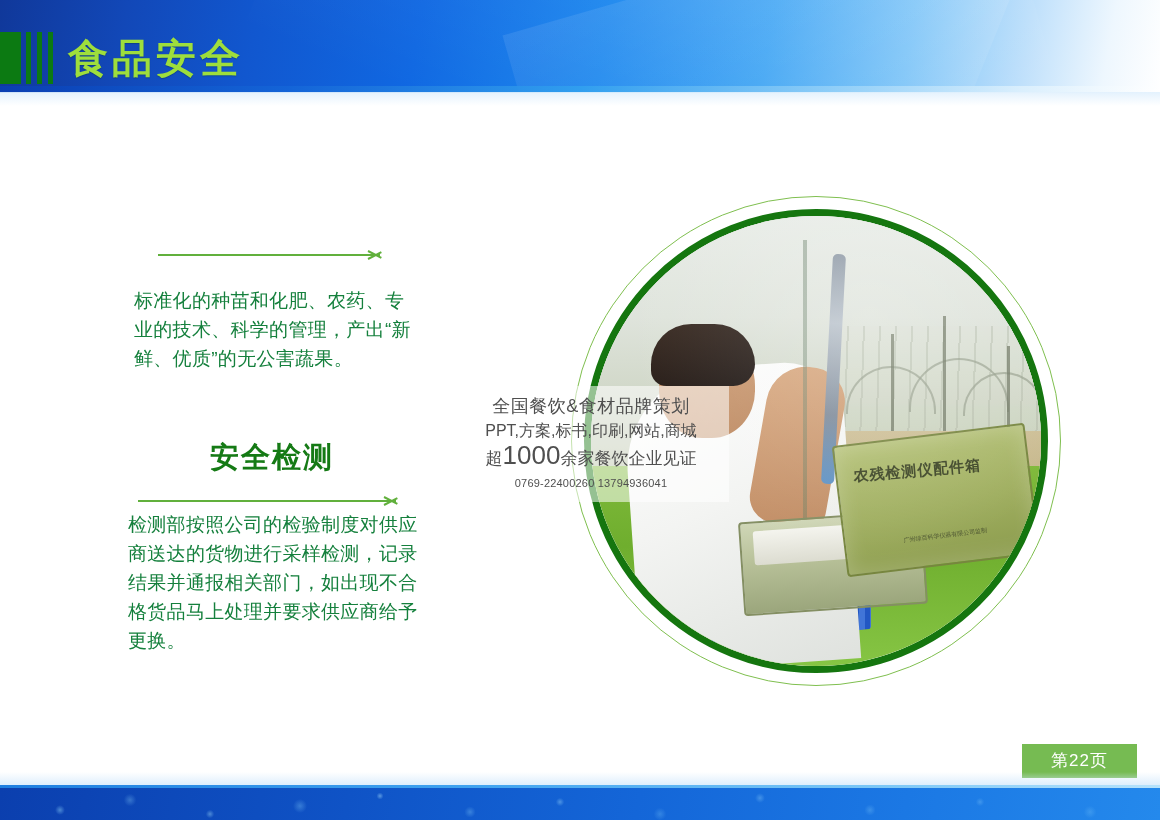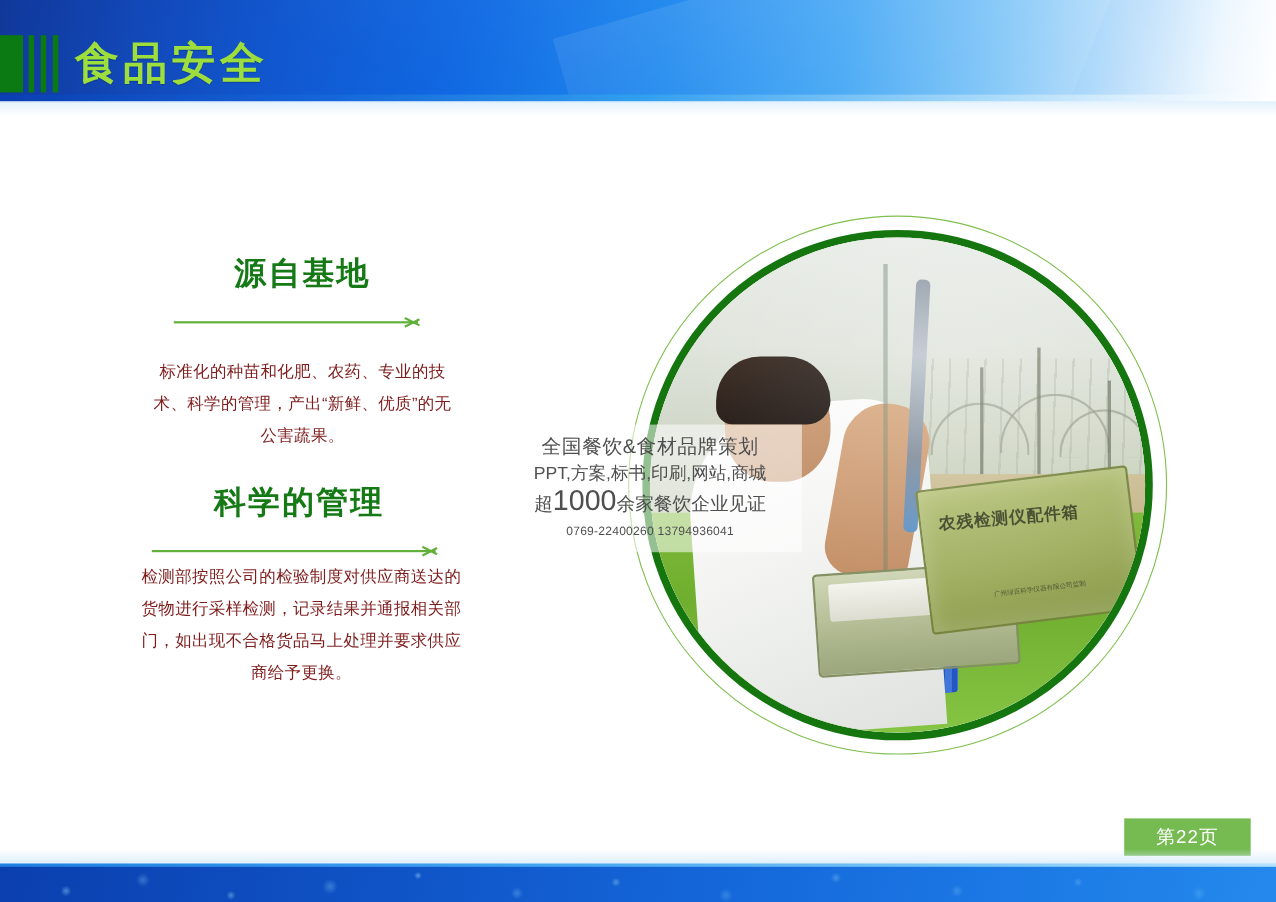--- a/index.html
+++ b/index.html
@@ -141,24 +141,24 @@
     content: "";
     position: absolute;
     left: 0;
     width: 15px; height: 2px;
     background: #61b03c;
   }
   .arrow-head:before { top: 3px; transform: rotate(27deg); transform-origin: left center; }
   .arrow-head:after  { top: 11px; transform: rotate(-27deg); transform-origin: left center; }
 
   .block-body {
-    font-size: 15px;
+    font-size: 19px;
     line-height: 29px;
-    color: #7f1d1d;
-    text-align: center;
+    color: #15803d;
+    text-align: left;
     letter-spacing: 0.3px;
   }
 
   
   .photo-wrap {
     position: absolute;
     left: 571px; top: 196px;
     width: 490px; height: 490px;
   }
   .ring-outer {
@@ -385,30 +385,29 @@
       <div class="logo-bar b2"></div>
       <div class="logo-bar b3"></div>
     </div>
 
     <div class="header-title">食品安全</div>
   </div>
   <div class="header-underline"></div>
   <div class="header-glow"></div>
 
   <div class="block" style="left:130px; top:230px; width:290px;">
-    <div class="block-heading">源自基地</div>
     <div class="arrow" style="margin-top:16px; margin-left:28px; width:240px;">
       <div class="arrow-line" style="width:222px;"></div>
       <div class="arrow-head" style="left:210px;"></div>
     </div>
     <div class="block-body" style="margin-top:22px; width:282px; margin-left:4px;">标准化的种苗和化肥、农药、专业的技术、科学的管理，产出“新鲜、优质”的无公害蔬果。</div>
   </div>
 
   <div class="block" style="left:122px; top:438px; width:300px;">
-    <div class="block-heading">科学的管理</div>
+    <div class="block-heading">安全检测</div>
     <div class="arrow" style="margin-top:16px; margin-left:16px; width:276px;">
       <div class="arrow-line" style="width:258px;"></div>
       <div class="arrow-head" style="left:246px;"></div>
     </div>
     <div class="block-body" style="width:292px; margin-left:6px;">检测部按照公司的检验制度对供应商送达的货物进行采样检测，记录结果并通报相关部门，如出现不合格货品马上处理并要求供应商给予更换。</div>
   </div>
 
   <div class="photo-wrap">
     <div class="ring-outer"></div>
     <div class="ring-inner"></div>

